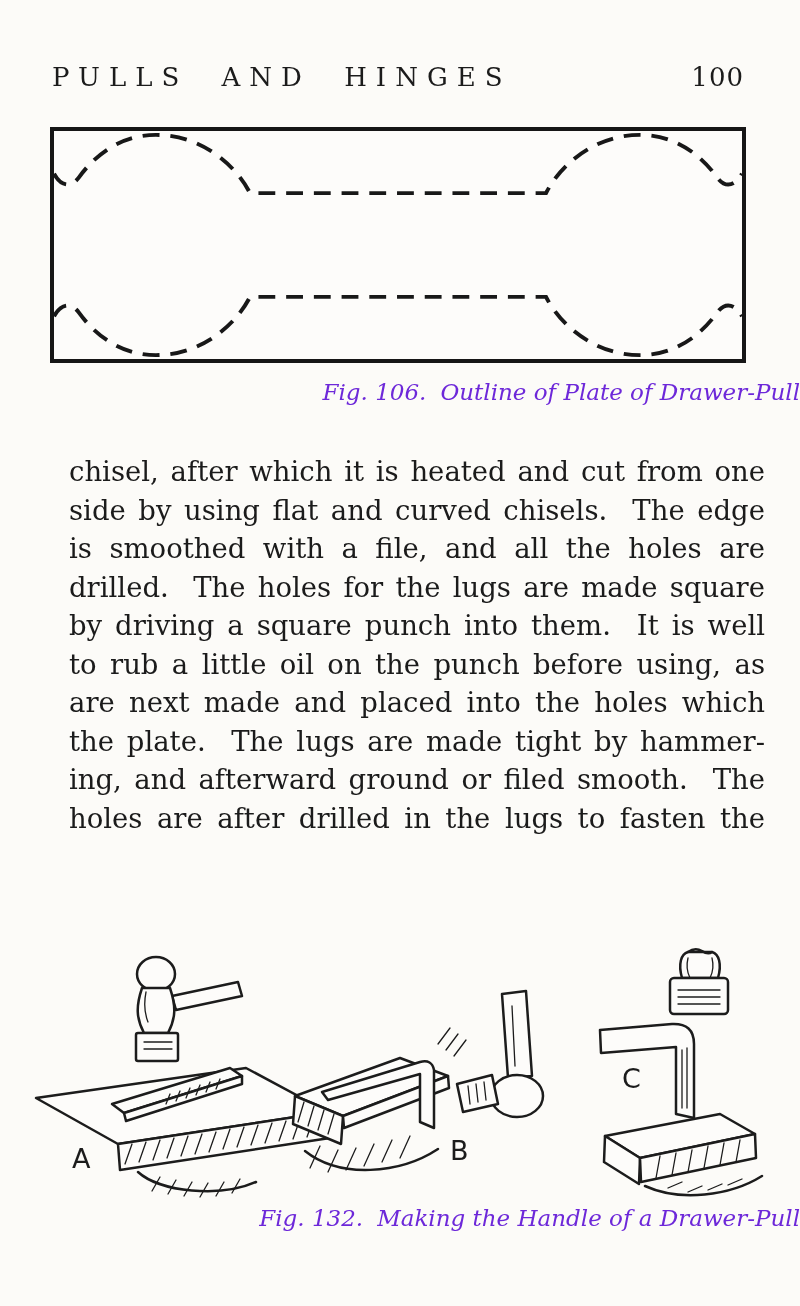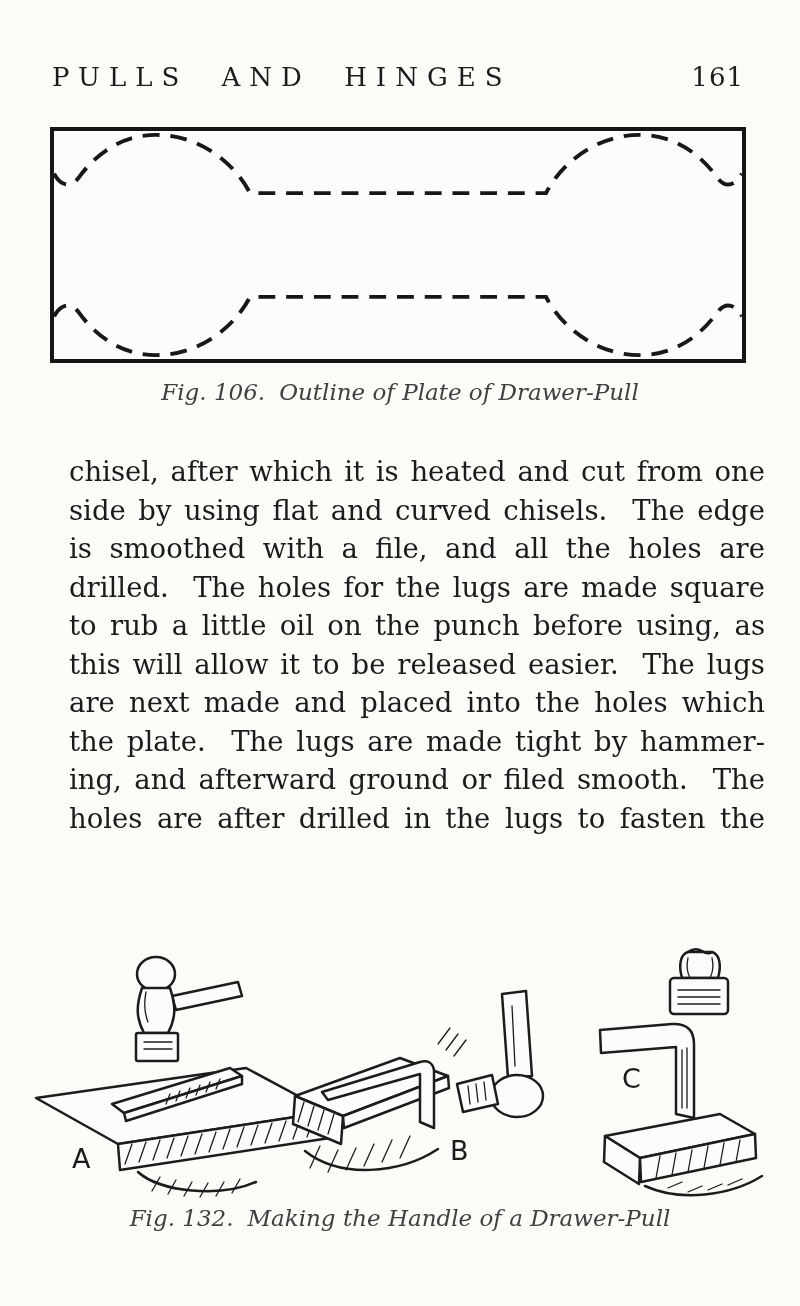--- a/index.html
+++ b/index.html
@@ -19,22 +19,22 @@
     white-space:nowrap;
   }
   .head-page{position:absolute;right:4px;top:0;font-size:26px;letter-spacing:1px;}
   
   .fig106{
     position:absolute;left:50px;top:127px;width:696px;height:236px;
     border:4px solid #161616;box-sizing:border-box;background:#fdfcfa;
   }
   .fig106 svg{display:block;width:100%;height:100%;}
   .caption{
-    position:absolute;left:0;right:0;text-align:center;
-    font-style:italic;font-size:23px;color:#404040;
+    position:absolute;left:0;right:0;text-align:right;
+    font-style:italic;font-size:23px;color:#6d28d9;
     white-space:nowrap;
   }
   .caption .cap-label{margin-right:14px;}
   .cap106{top:379px;}
   .cap107{top:1205px;}
   
   .body-text{position:absolute;left:52px;top:452px;width:696px;margin-left:17px;}
   .text-line{
     font-size:27.5px;line-height:38.5px;height:38.5px;
     text-align:justify;text-align-last:justify;
@@ -51,21 +51,21 @@
     font-size:27px;fill:#1b1b1b;
   }
 </style>
 </head>
 <body>
 
 <div class="page">
 
   <div class="running-head">
     <div class="head-title">PULLS AND HINGES</div>
-    <div class="head-page">161</div>
+    <div class="head-page">100</div>
   </div>
 
   <div class="fig106">
     <svg viewBox="0 0 695 235" preserveAspectRatio="none">
       <g fill="none" stroke="#181818" stroke-width="4" stroke-dasharray="17 11">
         <path d="M 0 44
                  C 7 57, 17 59, 25 48
                  C 42 24, 68 4, 103 4
                  C 148 4, 183 34, 198 64
                  L 497 64
@@ -86,22 +86,22 @@
 
   <div class="caption cap106">
     <span class="cap-label">Fig. 106.</span><span>Outline of Plate of Drawer-Pull</span>
   </div>
 
   <div class="body-text">
     <div class="text-line">chisel, after which it is heated and cut from one</div>
     <div class="text-line">side by using flat and curved chisels.&nbsp; The edge</div>
     <div class="text-line">is smoothed with a file, and all the holes are</div>
     <div class="text-line">drilled.&nbsp; The holes for the lugs are made square</div>
+    <div class="text-line">by driving a square punch into them.&nbsp; It is well</div>
     <div class="text-line">to rub a little oil on the punch before using, as</div>
-    <div class="text-line">this will allow it to be released easier.&nbsp; The lugs</div>
     <div class="text-line">are next made and placed into the holes which</div>
     <div class="text-line">the plate.&nbsp; The lugs are made tight by hammer-</div>
     <div class="text-line">ing, and afterward ground or filed smooth.&nbsp; The</div>
     <div class="text-line">holes are after drilled in the lugs to fasten the</div>
   </div>
 
   <div class="fig107">
     <svg viewBox="0 0 760 250">
 
       <g>

